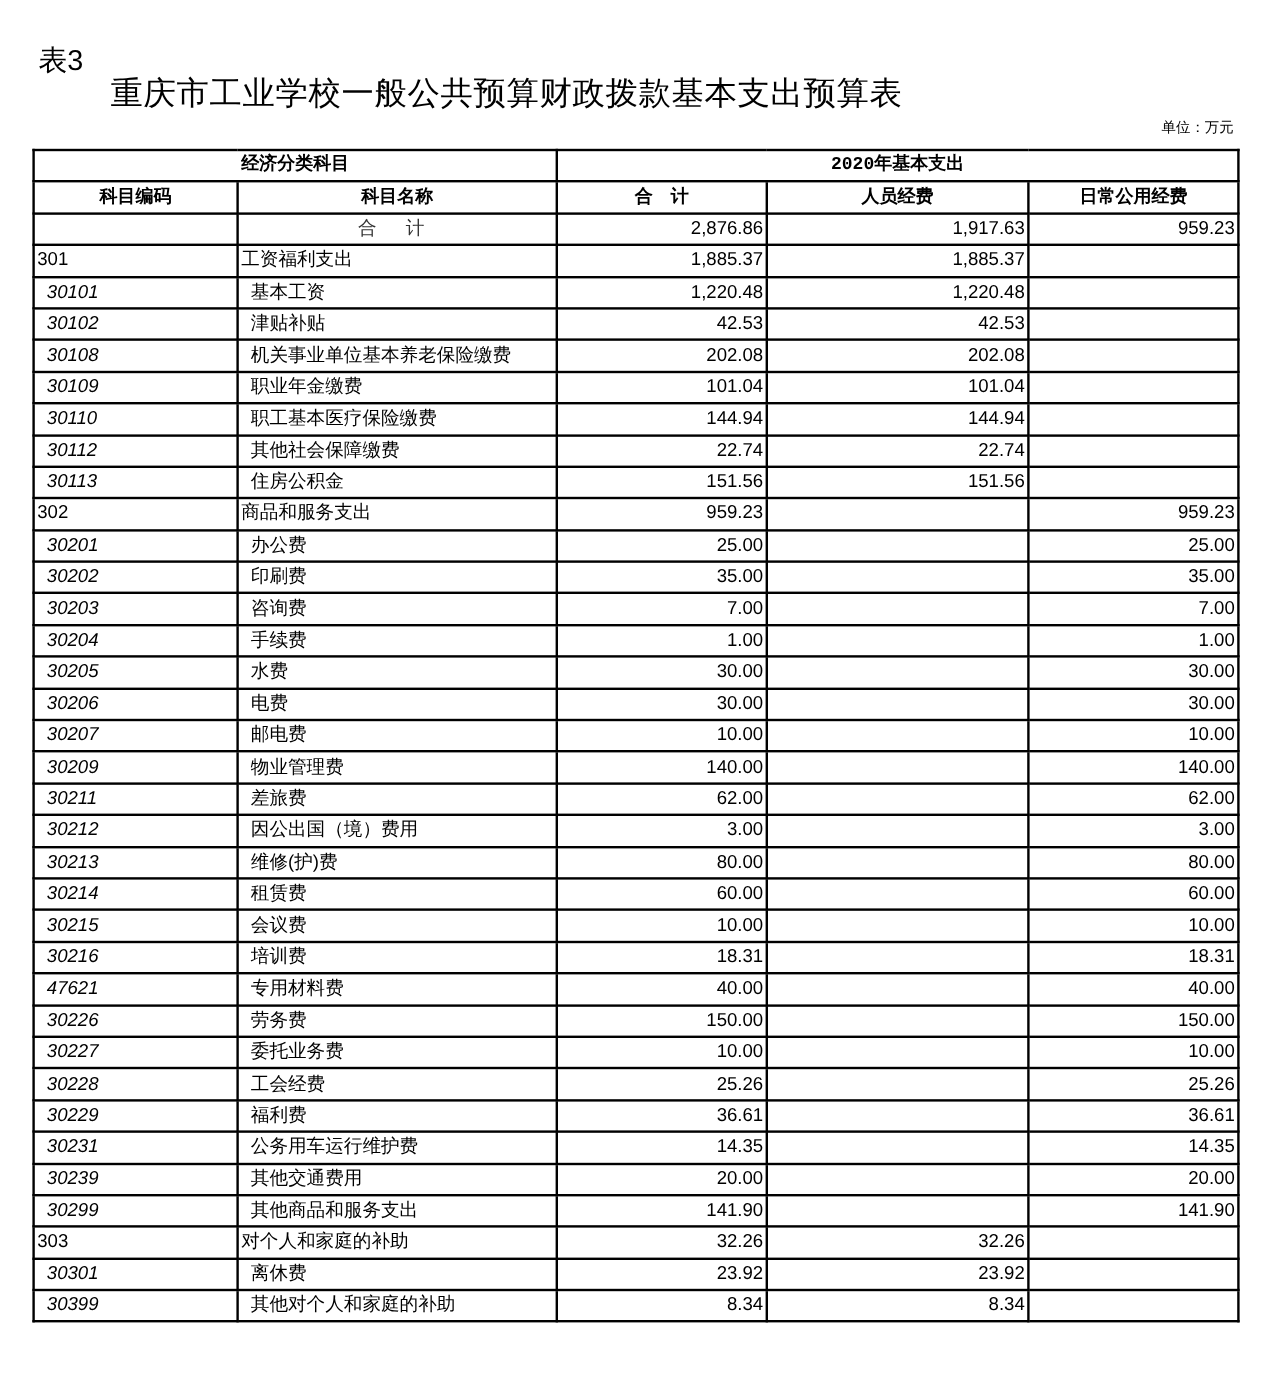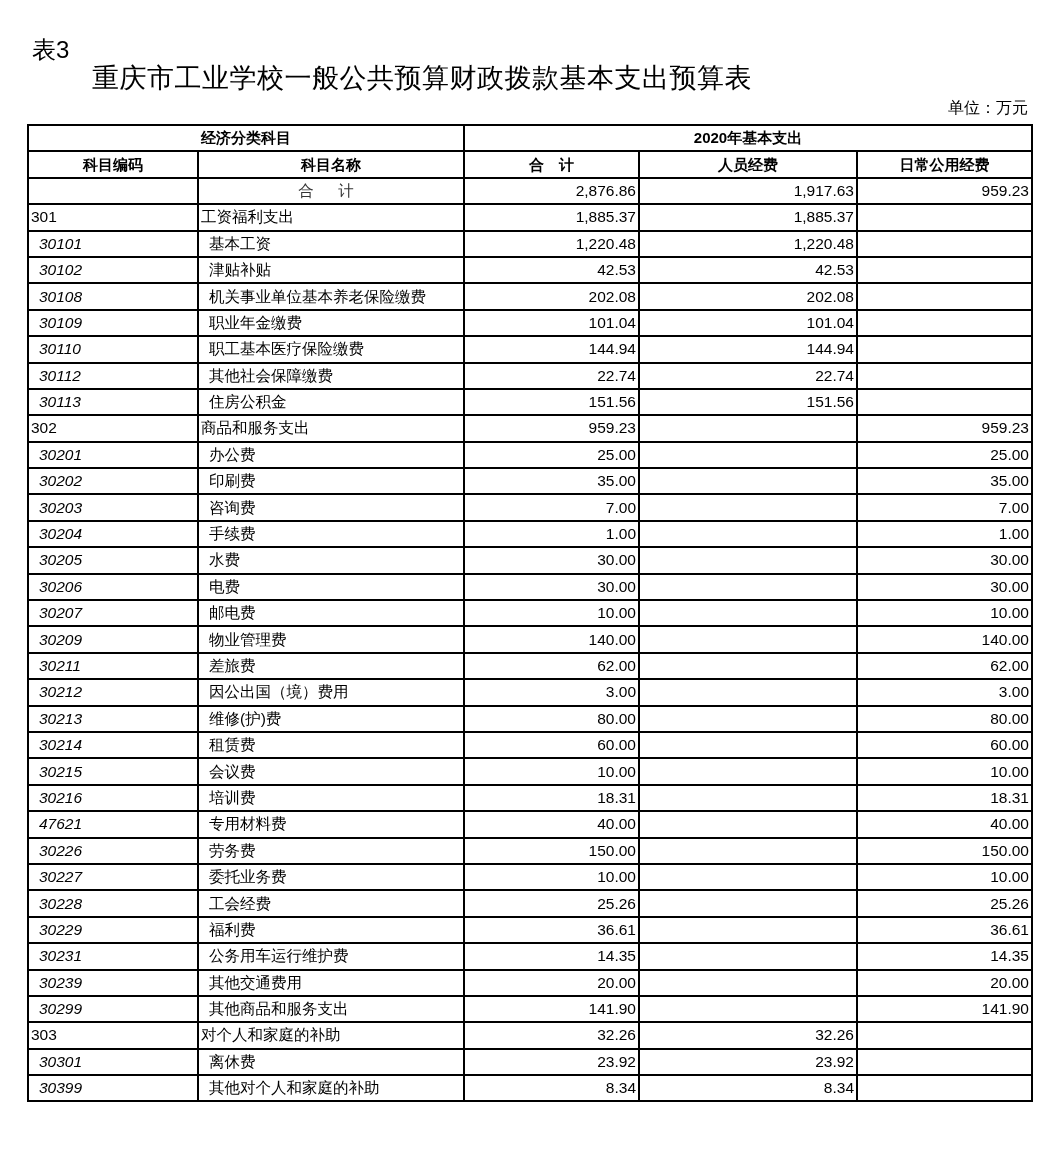--- a/index.html
+++ b/index.html
@@ -5,30 +5,30 @@
   html, body { margin: 0; padding: 0; background: #ffffff; }
   body {
     width: 1056px; height: 1165px; position: relative; overflow: hidden;
     font-family: "Liberation Sans", "DejaVu Sans", sans-serif; color: #000;
   }
   .table-label { position: absolute; left: 32px; top: 34px; font-size: 24px; }
   .page-title {
     position: absolute; left: 0; width: 844px; top: 60px; text-align: center;
     font-size: 27px; letter-spacing: 0.5px;
   }
-  .unit-label { position: absolute; right: 28px; top: 98px; font-size: 16px; }
+  .unit-label { position: absolute; right: 28px; top: 98px; font-size: 12px; }
   table.budget {
     position: absolute; left: 27px; top: 124px; width: 1004px;
     border-collapse: collapse; table-layout: fixed; font-size: 15.5px;
   }
   table.budget td, table.budget th {
     border: 2px solid #000; height: 24.4px; padding: 0 2px; line-height: 22px;
     white-space: nowrap; overflow: hidden; font-weight: normal;
   }
-  table.budget th { font-weight: bold; text-align: center; font-size: 15px; }
+  table.budget th { font-weight: bold; text-align: center; font-size: 15px; font-family: Liberation Mono, monospace; }
   .num { text-align: right; }
   .center { text-align: center; }
   .code-l1 { padding-left: 2px !important; }
   .code-l2 { padding-left: 10px !important; font-style: italic; }
   .name-l1 { padding-left: 2px !important; }
   .name-l2 { padding-left: 10px !important; margin-top: 36px; }
   .spaced { letter-spacing: 10px; color: #333; }
 </style>
 </head>
 <body>

